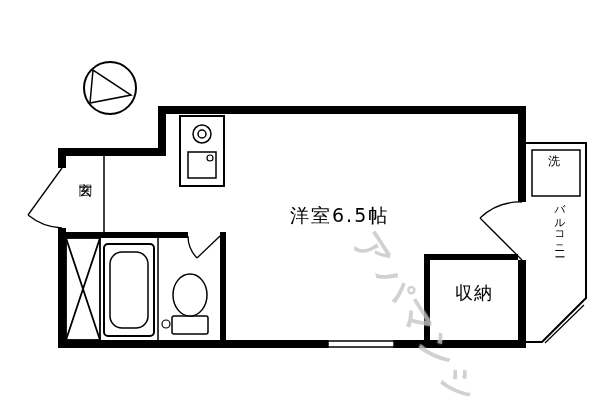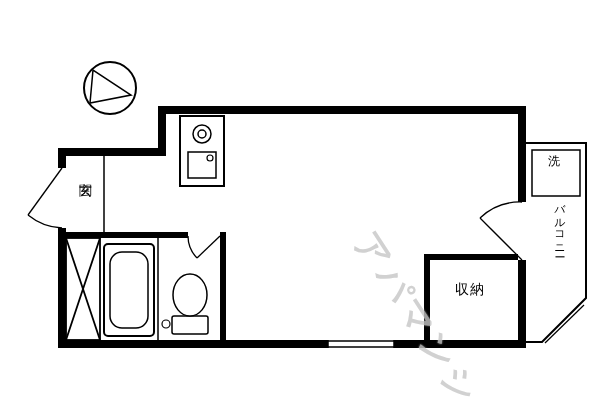--- a/index.html
+++ b/index.html
@@ -3,21 +3,21 @@
 <meta charset="utf-8">
 <style>
   html,body{margin:0;padding:0;background:#ffffff;}
   #stage{position:relative;width:600px;height:400px;background:#ffffff;overflow:hidden;
          font-family:"DejaVu Sans",sans-serif;}
   #plan-svg{position:absolute;inset:0;}
   .lbl{position:absolute;color:#000;white-space:nowrap;}
   .v{writing-mode:vertical-rl;text-orientation:upright;letter-spacing:2px;}
   #lbl-genkan{left:76px;top:172px;font-size:13px;}
   #lbl-room{left:290px;top:203px;font-size:19px;letter-spacing:2px;}
-  #lbl-closet{left:455px;top:281px;font-size:14px;letter-spacing:1px;}
+  #lbl-closet{left:455px;top:281px;font-size:18px;letter-spacing:1px;}
   #lbl-laundry{left:548px;top:153px;font-size:12px;}
   #lbl-balcony{left:551px;top:197px;font-size:11px;letter-spacing:1px;}
   #watermark{position:absolute;left:383px;top:222px;font-size:36px;font-weight:bold;
              color:#c6c6c6;opacity:0.8;transform:rotate(57deg);transform-origin:top left;
              white-space:nowrap;letter-spacing:3px;text-shadow:0 0 2px #ffffff;}
 </style>
 </head>
 <body>
 
 <div id="stage">
@@ -101,18 +101,19 @@
       <path d="M526,143 L586,143 L586,298 L542,342 L526,342"></path>
       <path d="M584,305 L545,343" stroke-width="1.2"></path>
     </g>
 
     <g fill="none" stroke="#000" stroke-width="1.5">
       <rect x="532" y="150" width="48" height="46"></rect>
     </g>
   </svg>
 
   <div class="lbl v" id="lbl-genkan">玄関</div>
+  <div class="lbl" id="lbl-room">洋室6.5帖</div>
   <div class="lbl" id="lbl-closet">収納</div>
   <div class="lbl" id="lbl-laundry">洗</div>
   <div class="lbl v" id="lbl-balcony">バルコニー</div>
 
   <div id="watermark">アパマンショップ</div>
 </div>
 
 </body></html>

